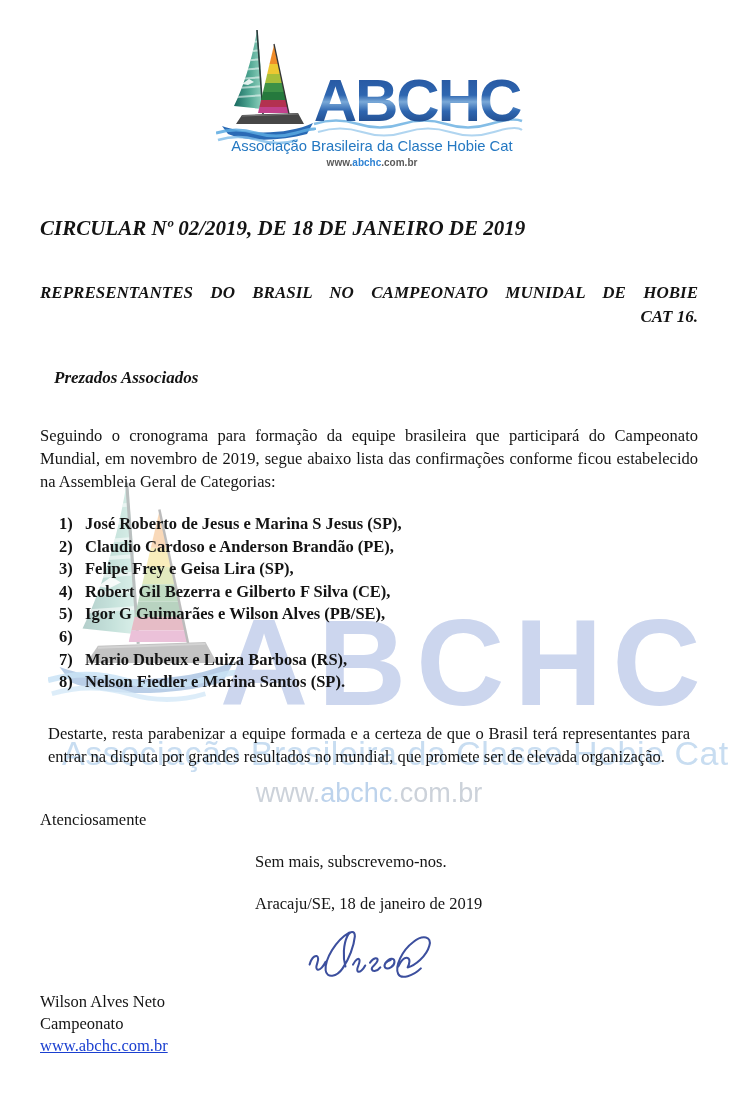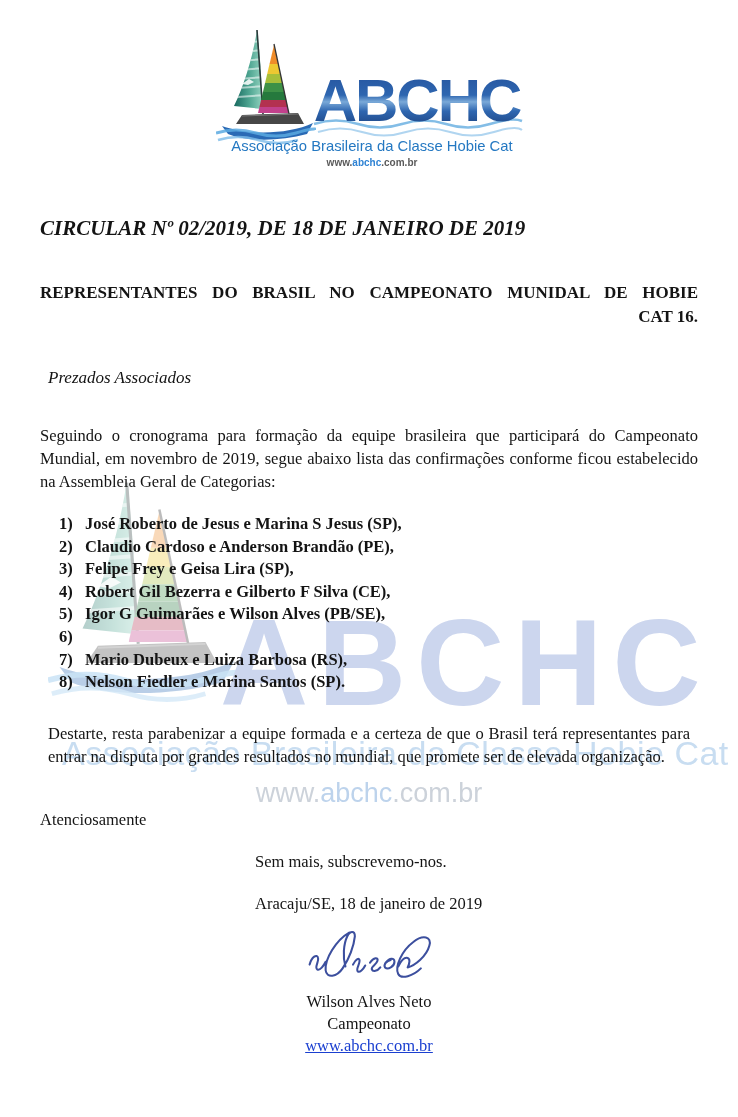--- a/index.html
+++ b/index.html
@@ -33,34 +33,34 @@
     font-size:27px;color:#ccd2da;white-space:nowrap;
   }
   .wm-url .wm-domain{color:#bdd3ec;}
   
   .content{position:relative;z-index:1;padding:0 40px;font-size:16.5px;}
   .logo-wrap{width:310px;margin:24px auto 0;}
   .logo-svg{display:block;width:310px;height:148px;}
   .h-circular{
     margin:44px 0 0;font-size:21px;font-weight:bold;font-style:italic;
   }
-  .h-subject{margin:40px 0 0;font-size:17px;font-weight:bold;line-height:23.5px;}
+  .h-subject{margin:40px 0 0;font-size:17px;font-weight:bold;font-style:italic;line-height:23.5px;}
   .h-subject .line1{text-align:justify;text-align-last:justify;}
   .h-subject .line2{text-align:right;}
-  .salutation{margin:40px 8px 0;font-size:17px;font-weight:normal;font-style:italic;}
+  .salutation{margin:40px 14px 0;font-size:17px;font-weight:bold;font-style:italic;}
   .para{margin:36px 0 0;line-height:23px;text-align:justify;}
   .team-list{margin:20px 0 0;padding:0;list-style:none;}
   .team-list li{display:flex;line-height:22.6px;font-weight:bold;}
   .team-list .num{width:26px;margin-left:19px;flex:none;}
   .para-closing{margin:28px 8px 0;}
   .regards{margin:40px 0 0;line-height:23px;}
   .indent-line{margin:19px 0 0 215px;line-height:23px;}
   .signature{display:block;margin:10px auto 0;width:150px;height:66px;}
   .f-org{margin:0;text-align:center;font-weight:bold;font-size:17.5px;line-height:22px;}
-  .f-center{margin:0;text-align:center;line-height:22px;}
+  .f-center{margin:0;text-align:left;line-height:22px;}
   .f-link{color:#1a3fd0;text-decoration:underline;}
   .defs-holder{position:absolute;width:0;height:0;overflow:hidden;}
 </style>
 </head>
 <body>
 
 <svg class="defs-holder" aria-hidden="true">
   <defs>
     <linearGradient id="tealGrad" x1="0" y1="0" x2="1" y2="0">
       <stop offset="0" stop-color="#17695f"></stop>

